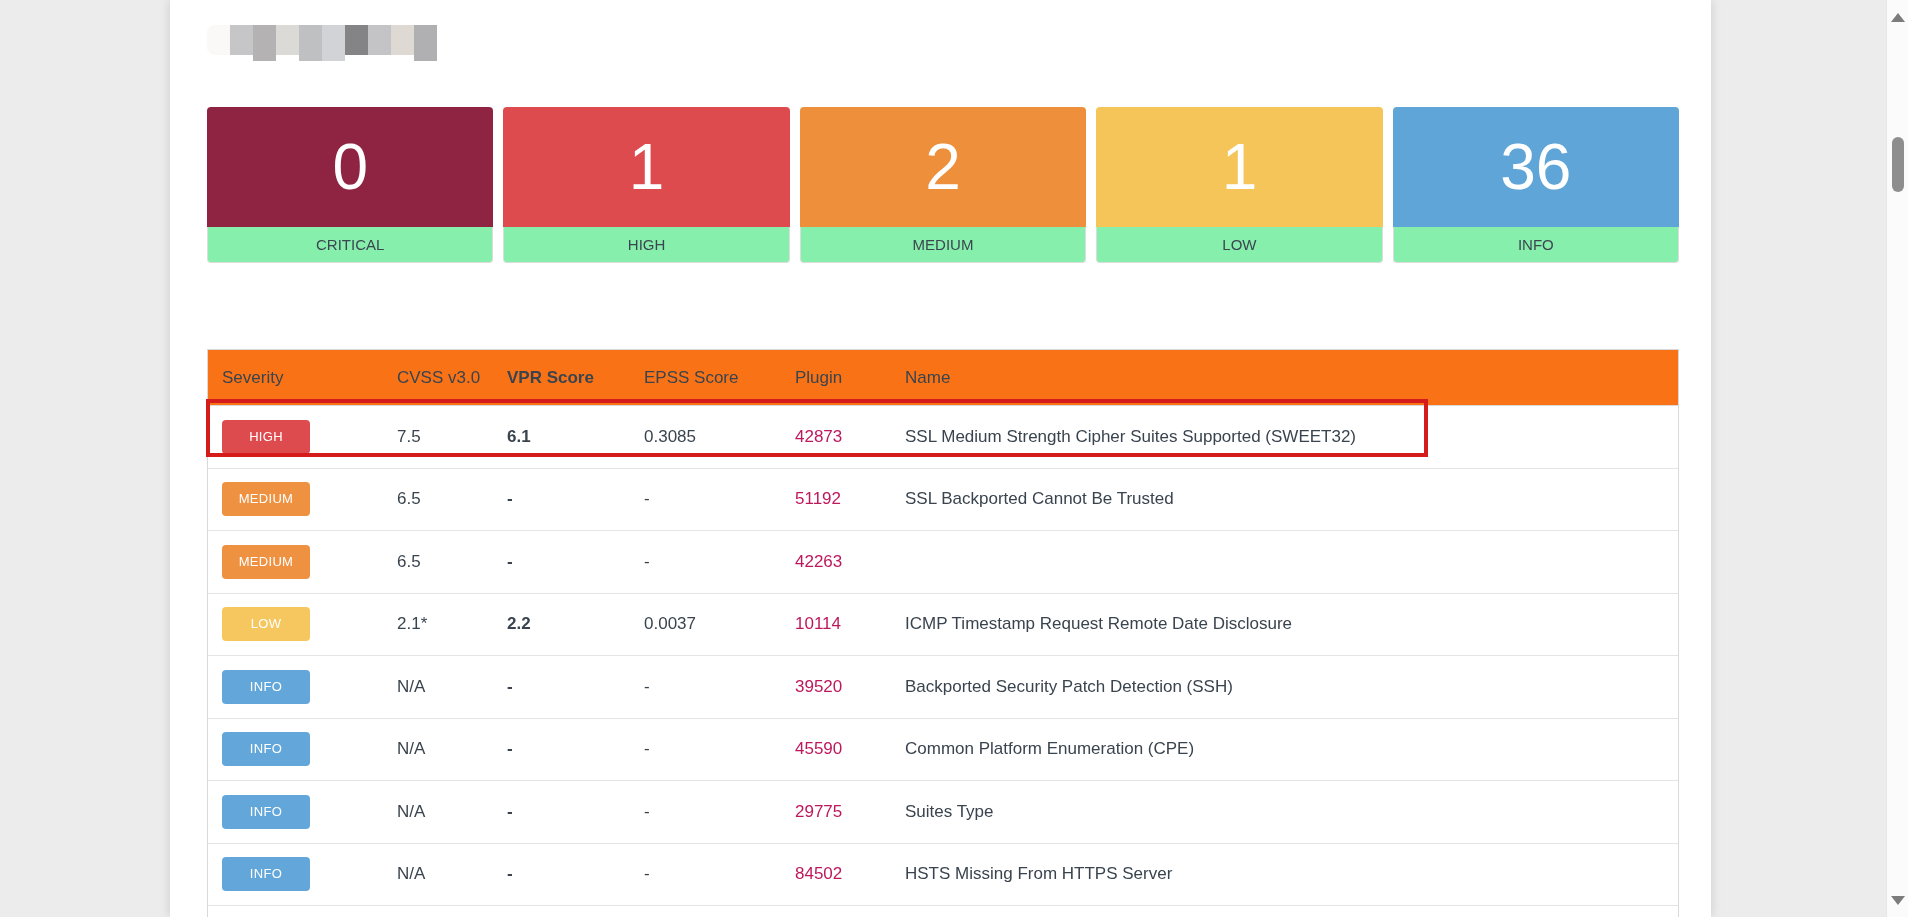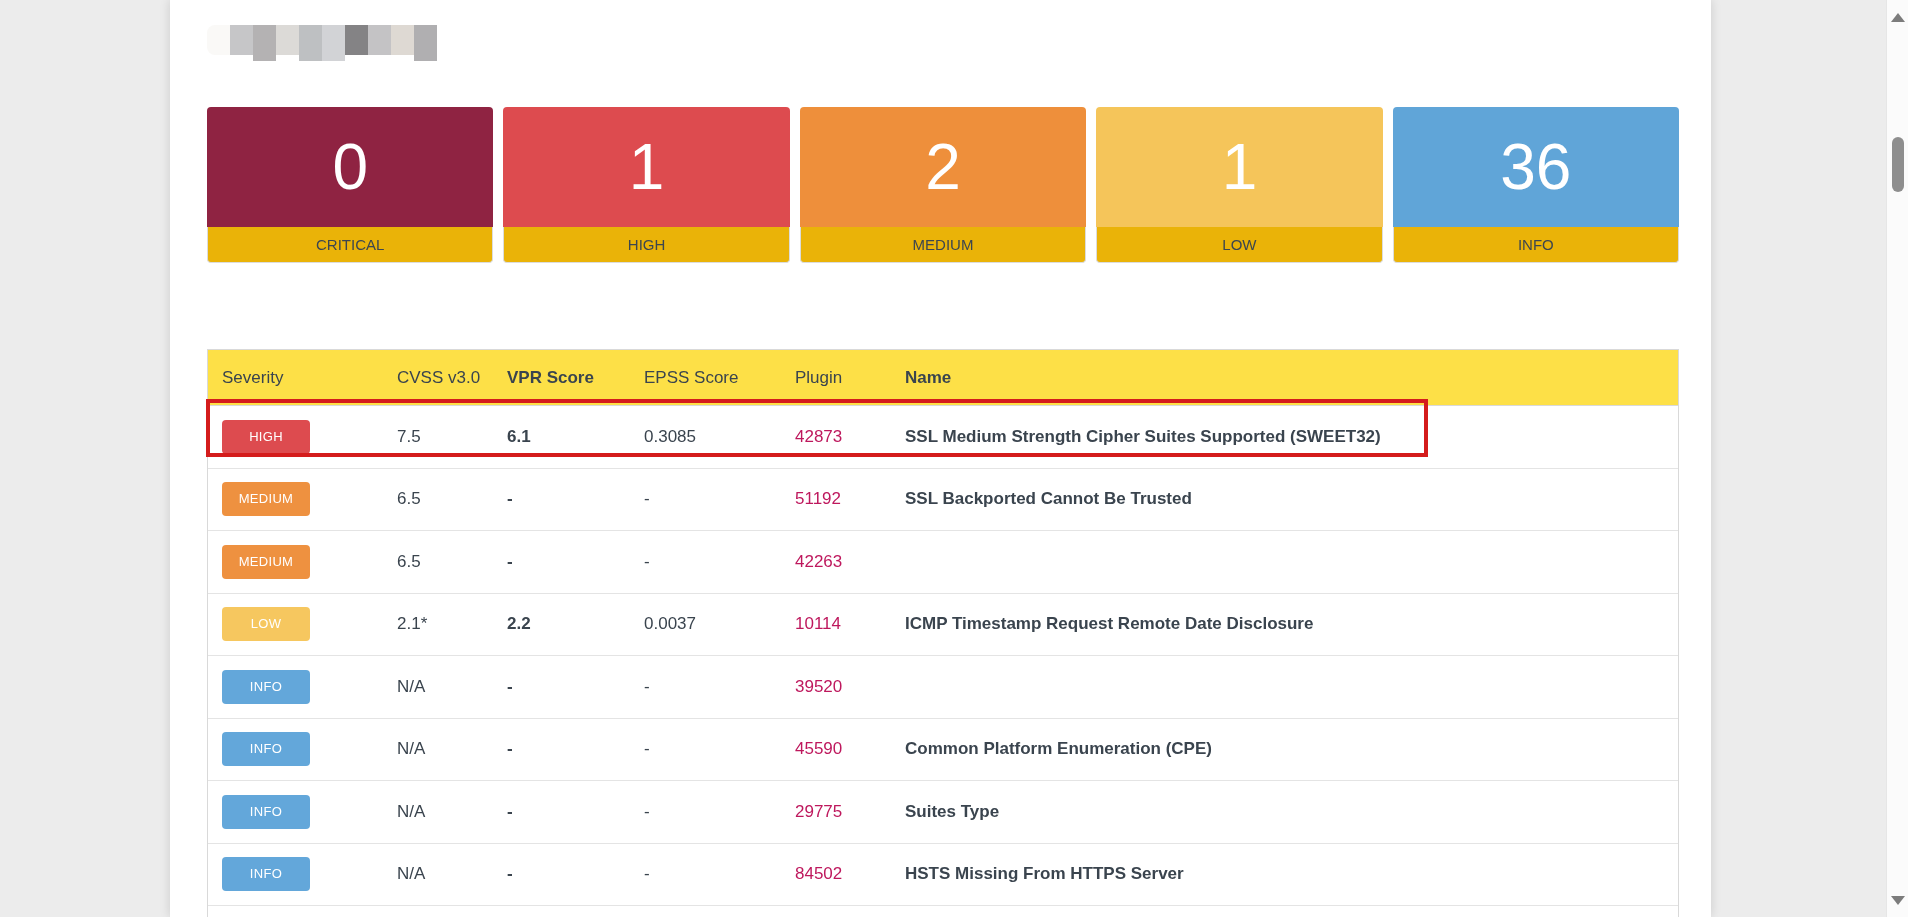--- a/index.html
+++ b/index.html
@@ -26,46 +26,46 @@
     display:flex;gap:10px;
   }
   .card{flex:1;min-width:0;}
   .card-count{
     height:120px;line-height:120px;text-align:center;
     color:#ffffff;font-size:64px;font-weight:300;
     border-radius:4px 4px 0 0;
   }
   .card-label{
     height:36px;line-height:36px;text-align:center;
-    background:#eab308;color:#3c4650;font-size:15px;
+    background:#86efac;color:#3c4650;font-size:15px;
     border:1px solid #dcdcdc;border-top:none;
     border-radius:0 0 4px 4px;box-sizing:border-box;
   }
   
   .ftable{
     position:absolute;left:37px;top:349px;width:1472px;
     border:1px solid #d9d9d9;box-sizing:border-box;
     font-size:17px;
   }
   .t-head{
     display:flex;align-items:center;height:55px;
-    background:#fde047;border-bottom:1px solid #d9d9d9;
+    background:#f97316;border-bottom:1px solid #d9d9d9;
   }
   .t-row{
     display:flex;align-items:center;height:61.5px;
     background:#ffffff;border-top:1px solid #e4e4e4;
   }
   .t-row:first-of-type{border-top:none;}
   .cell{padding-left:14px;box-sizing:border-box;white-space:nowrap;overflow:hidden;}
   .col0{width:175px;}
   .col1{width:110px;}
   .col2{width:137px;font-weight:bold;}
   .col3{width:151px;}
   .col4{width:110px;}
-  .col5{flex:1;font-weight:bold;}
+  .col5{flex:1;}
   .badge{
     display:inline-block;width:88px;height:34px;line-height:34px;
     border-radius:4px;color:#ffffff;font-size:13px;text-align:center;
     letter-spacing:0.3px;
   }
   .plugin-link{color:#be185d;text-decoration:none;cursor:pointer;}
   
   .annotation-box{
     position:absolute;left:206px;top:399px;width:1222px;height:58px;
     border:4px solid #d41c1c;box-sizing:border-box;pointer-events:none;
@@ -168,20 +168,21 @@
           <div class="cell col3">0.0037</div>
           <div class="cell col4"><a class="plugin-link" href="#">10114</a></div>
           <div class="cell col5">ICMP Timestamp Request Remote Date Disclosure</div>
         </div>
         <div class="t-row">
           <div class="cell col0"><span class="badge" style="background: rgb(99, 167, 218);">INFO</span></div>
           <div class="cell col1">N/A</div>
           <div class="cell col2">-</div>
           <div class="cell col3">-</div>
           <div class="cell col4"><a class="plugin-link" href="#">39520</a></div>
+          <div class="cell col5">Backported Security Patch Detection (SSH)</div>
         </div>
         <div class="t-row">
           <div class="cell col0"><span class="badge" style="background: rgb(99, 167, 218);">INFO</span></div>
           <div class="cell col1">N/A</div>
           <div class="cell col2">-</div>
           <div class="cell col3">-</div>
           <div class="cell col4"><a class="plugin-link" href="#">45590</a></div>
           <div class="cell col5">Common Platform Enumeration (CPE)</div>
         </div>
         <div class="t-row">

